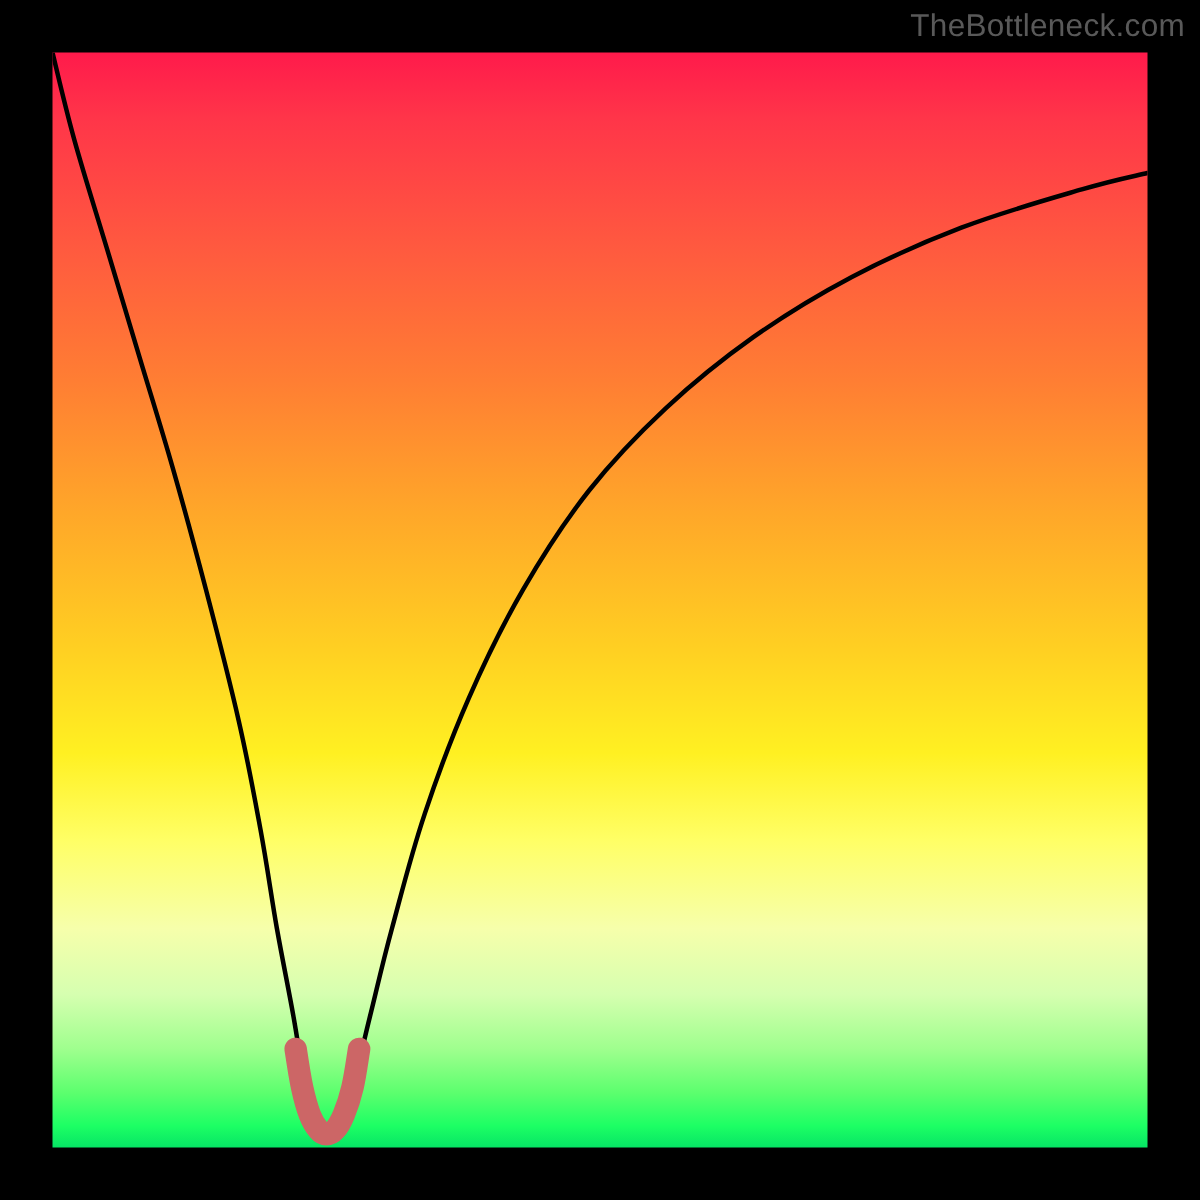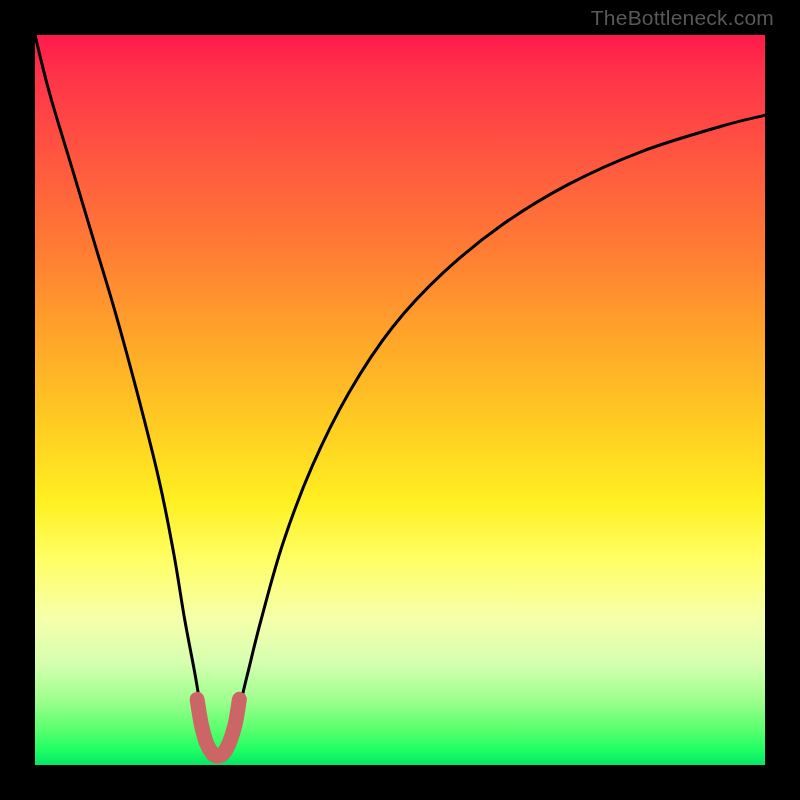--- a/index.html
+++ b/index.html
@@ -47,21 +47,21 @@
   svg.curves {
     position: absolute;
     left: 0;
     top: 0;
     width: 730px;
     height: 730px;
   }
   .watermark {
     position: absolute;
     top: 6px;
-    right: 26px;
+    right: 10px;
     color: #595959;
     font-size: 21px;
     letter-spacing: 0.2px;
     font-weight: 400;
   }
 </style>
 </head>
 <body>
 
 <div class="frame">

